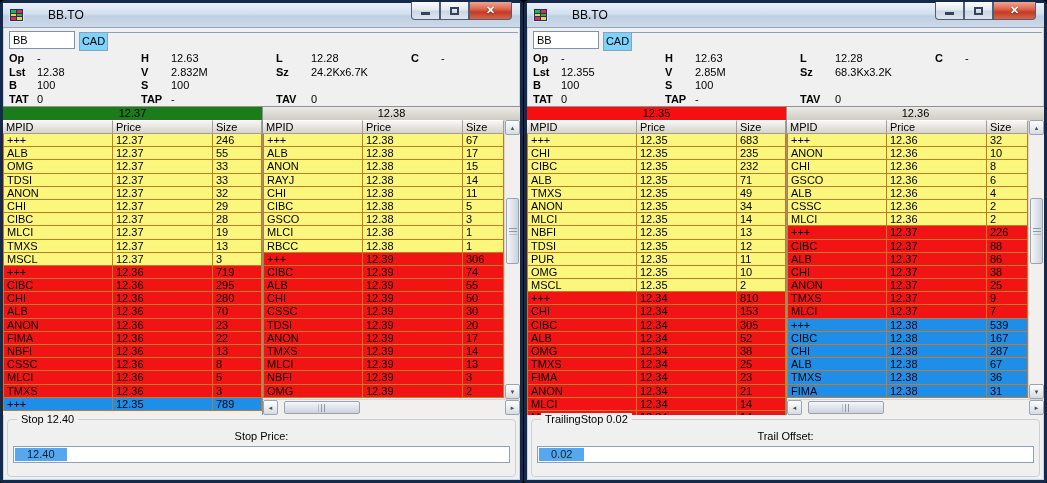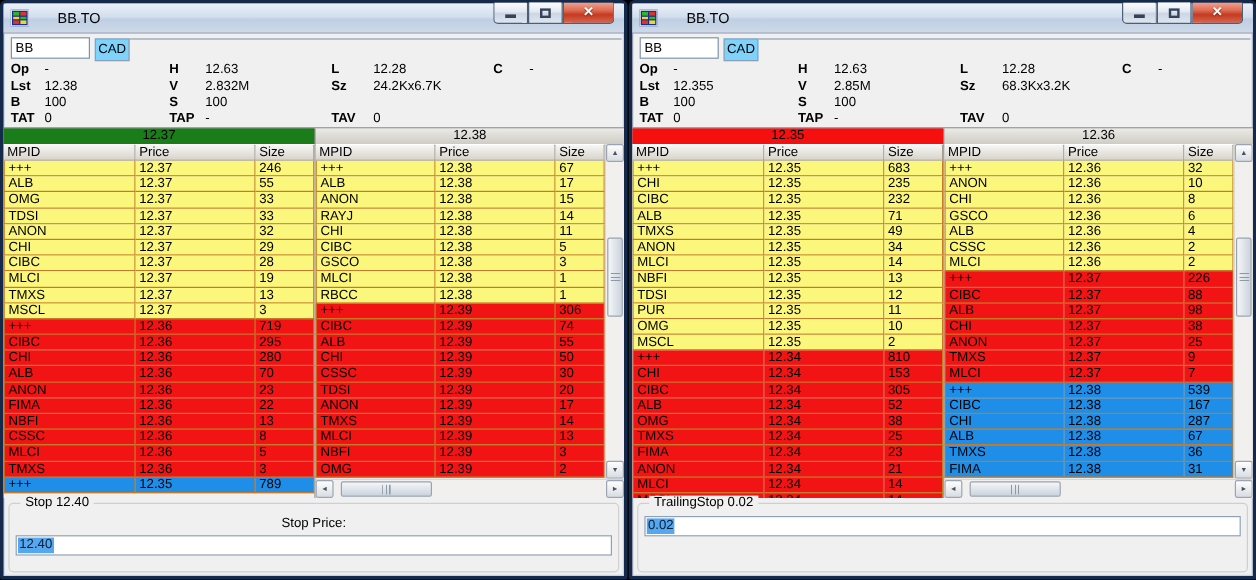--- a/index.html
+++ b/index.html
@@ -130,21 +130,21 @@
   .panel {
     height:58px; border:1px solid #cfcfcf; border-radius:4px; position:relative;
     padding:10px 5px 0 5px; background:#f0f0f0;
   }
   .legend { position:absolute; top:-7px; left:9px; background:#f0f0f0; padding:0 4px; font-size:11px; }
   .panel-label { font-size:11px; margin-bottom:4px;text-align:center; }
   .panel-input {
     height:17px; background:#fff; border:1px solid #8fa0b4; font-size:11px;
     padding:1px 1px; display:flex; align-items:center;
   }
-  .sel-text { background:var(--selection); color:#05223d; padding:0 1px; line-height:13px; }
+  .sel-text { background:var(--selection); color:#05223d; padding:0 12px; line-height:13px; }
 </style>
 </head>
 <body>
 
 <div class="window">
   <div class="titlebar">
     <div class="app-icon">
         <i></i>
         <i></i>
         <i></i>
@@ -782,21 +782,21 @@
 
   <div class="drow tone-red">
     <span class="cm">CIBC</span>
     <span class="cp">12.37</span>
     <span class="cs">88</span>
   </div>
 
   <div class="drow tone-red">
     <span class="cm">ALB</span>
     <span class="cp">12.37</span>
-    <span class="cs">98</span>
+    <span class="cs">86</span>
   </div>
 
   <div class="drow tone-red">
     <span class="cm">CHI</span>
     <span class="cp">12.37</span>
     <span class="cs">38</span>
   </div>
 
   <div class="drow tone-red">
     <span class="cm">ANON</span>
@@ -861,18 +861,19 @@
           <div class="sb-btn left">◄</div>
           <div class="hsb-thumb"></div>
           <div class="sb-btn right">►</div>
         </div>
       </div>
     </div>
   </div>
   <div class="panel-wrap">
     <div class="panel">
       <div class="legend">TrailingStop 0.02</div>
+      <div class="panel-label">Trail Offset:</div>
       <div class="panel-input">
         <span class="sel-text">0.02</span>
       </div>
     </div>
   </div>
 </div>
 
 </body></html>

